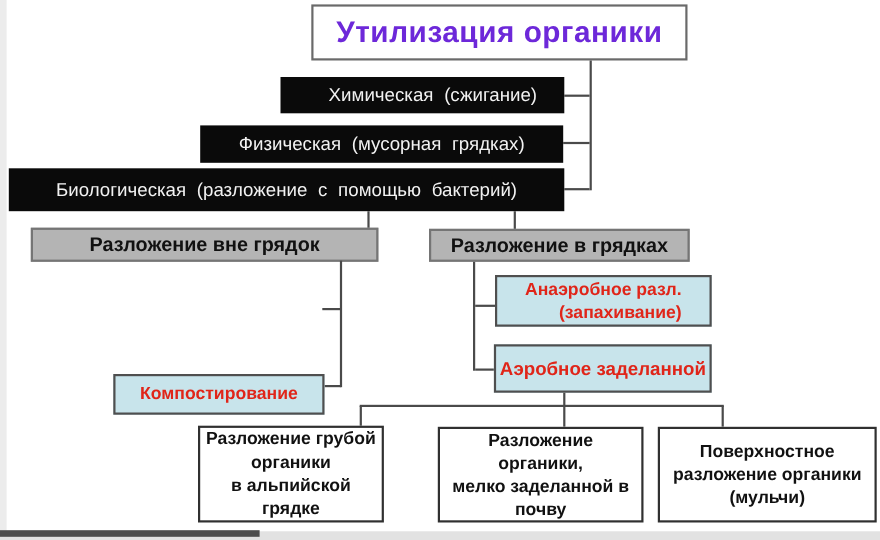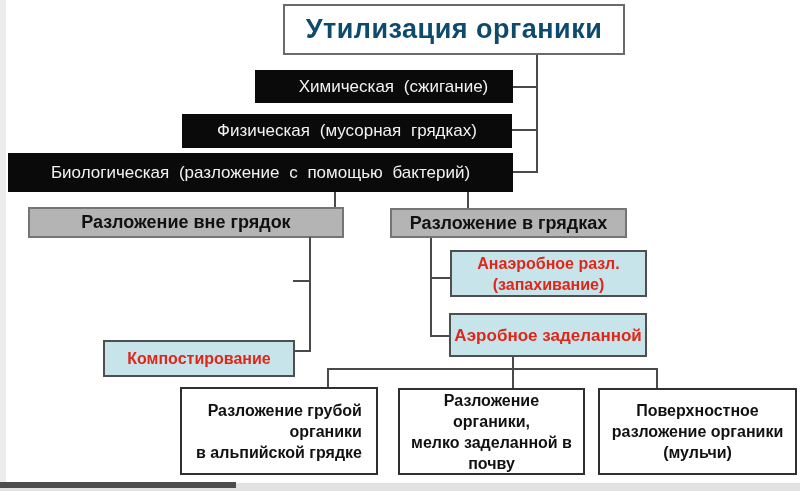--- a/index.html
+++ b/index.html
@@ -6,21 +6,21 @@
   .stage{
     position:relative;width:800px;height:491px;background:#ffffff;
     font-family:"Liberation Sans",sans-serif;overflow:hidden;
   }
   .box{
     position:absolute;box-sizing:border-box;
     display:flex;align-items:center;justify-content:center;
     text-align:center;white-space:pre-line;
   }
   .title{
-    border:2px solid #6a6a6a;background:#ffffff;color:#0c4a6e;
+    border:2px solid #6a6a6a;background:#ffffff;color:#6d28d9;
     font-size:27px;font-weight:bold;letter-spacing:0.5px;
   }
   .method{
     background:#0a0a0a;color:#f2f2f2;font-size:17px;word-spacing:5px;
   }
   .group-header{
     background:#b4b4b4;border:2px solid #757575;color:#111;
     font-size:18px;font-weight:bold;
   }
   .item{
@@ -63,31 +63,31 @@
   <div class="line" style="left:309px;top:237px;width:2px;height:115px;"></div>
   <div class="line" style="left:293px;top:280px;width:17px;height:2px;"></div>
   <div class="line" style="left:295px;top:350px;width:15px;height:2px;"></div>
 
   <div class="box item" style="left:103px;top:328px;width:192px;height:37px;margin-top:12px;">Компостирование</div>
 
   <div class="line" style="left:430px;top:238px;width:2px;height:99px;"></div>
   <div class="line" style="left:432px;top:277px;width:18px;height:2px;"></div>
   <div class="line" style="left:432px;top:335px;width:17px;height:2px;"></div>
 
-  <div class="box item" style="left:450px;top:250px;width:197px;height:47px;">Анаэробное разл.
+  <div class="box item" style="left:450px;top:250px;width:197px;height:47px;text-align:right;">Анаэробное разл.
 (запахивание)</div>
   <div class="box item" style="left:449px;top:313px;width:198px;height:44px;font-size:17px;">Аэробное заделанной</div>
 
   <div class="line" style="left:512px;top:357px;width:2px;height:12px;"></div>
   <div class="line" style="left:327px;top:368px;width:331px;height:2px;"></div>
   <div class="line" style="left:327px;top:369px;width:2px;height:19px;"></div>
   <div class="line" style="left:512px;top:369px;width:2px;height:19px;"></div>
   <div class="line" style="left:656px;top:369px;width:2px;height:19px;"></div>
 
-  <div class="box leaf" style="left:180px;top:387px;width:198px;height:88px;text-align:right;">Разложение грубой
+  <div class="box leaf" style="left:180px;top:387px;width:169px;height:88px;">Разложение грубой
 органики
 в альпийской грядке</div>
   <div class="box leaf" style="left:398px;top:388px;width:187px;height:87px;">Разложение
 органики,
 мелко заделанной в
 почву</div>
   <div class="box leaf" style="left:598px;top:388px;width:199px;height:87px;">Поверхностное
 разложение органики
 (мульчи)</div>
 

